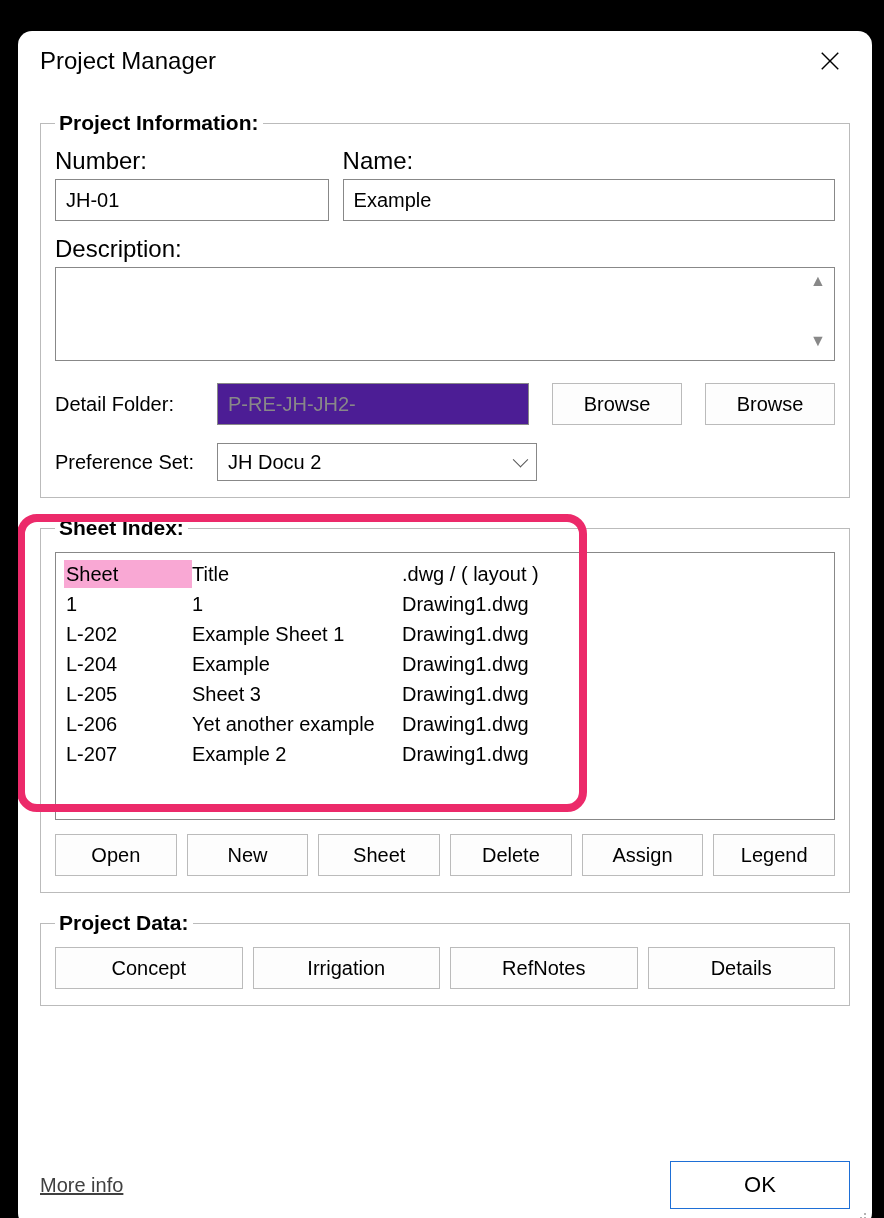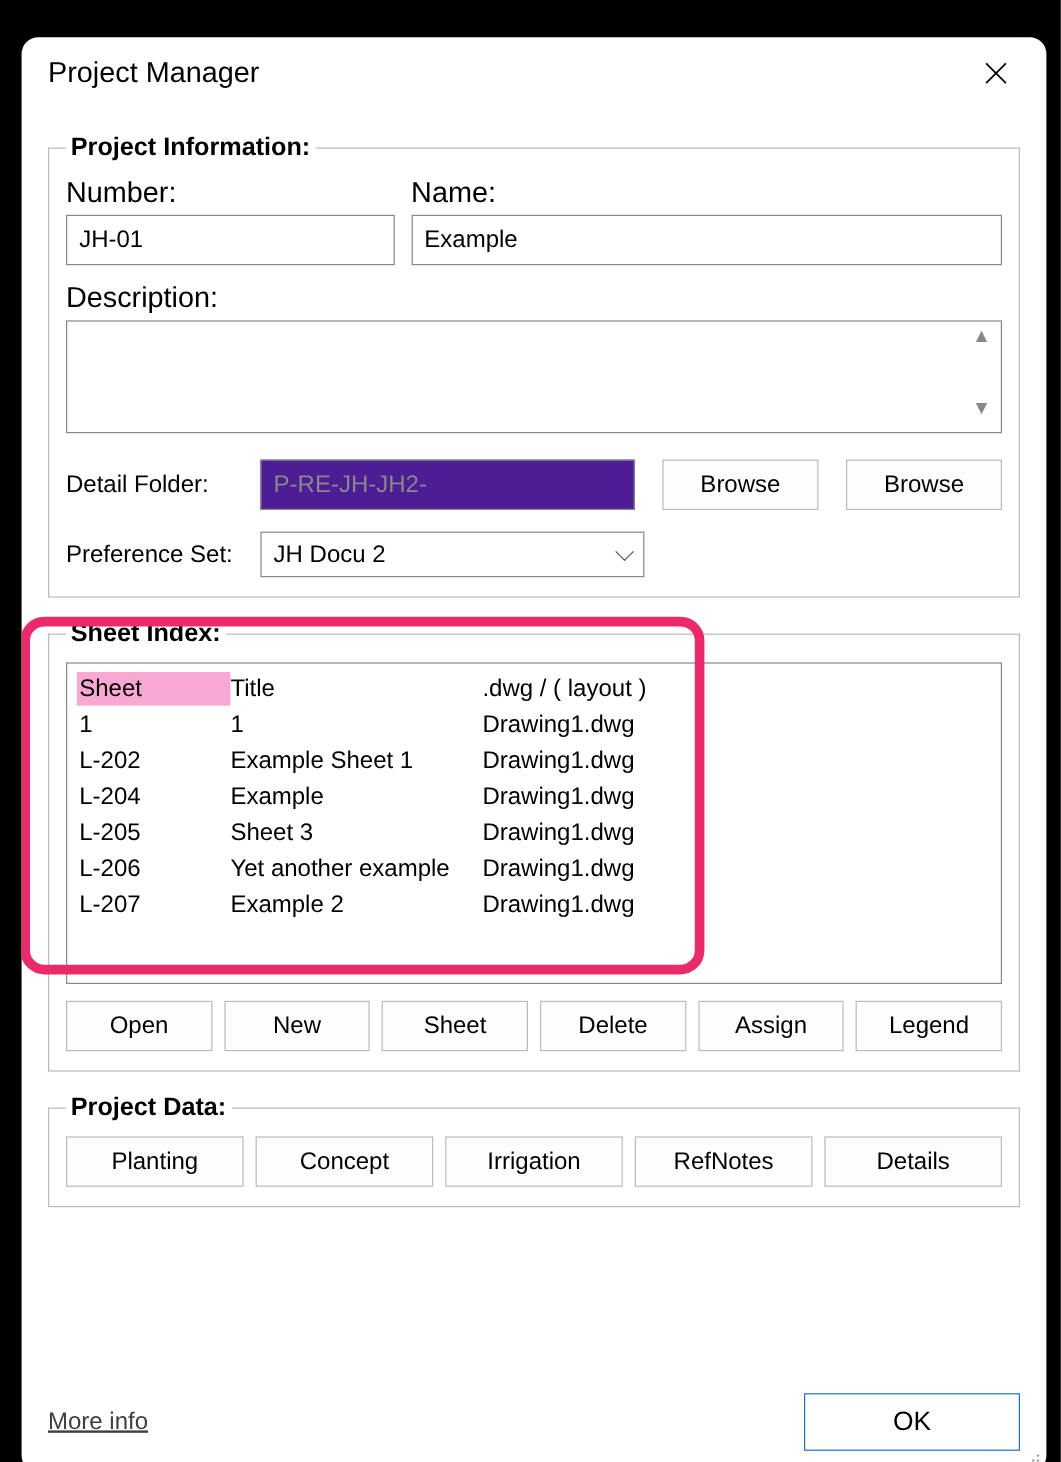--- a/index.html
+++ b/index.html
@@ -306,21 +306,20 @@
           <button class="btn">Sheet</button>
           <button class="btn">Delete</button>
           <button class="btn">Assign</button>
           <button class="btn">Legend</button>
         </div>
     </fieldset>
 
     <fieldset>
       <legend>Project Data:</legend>
       <div class="btn-row" id="pdata-btns">
-          <button class="btn">Planting</button>
           <button class="btn">Concept</button>
           <button class="btn">Irrigation</button>
           <button class="btn">RefNotes</button>
           <button class="btn">Details</button>
         </div>
     </fieldset>
 
   </div>
 
   <div class="footer">

